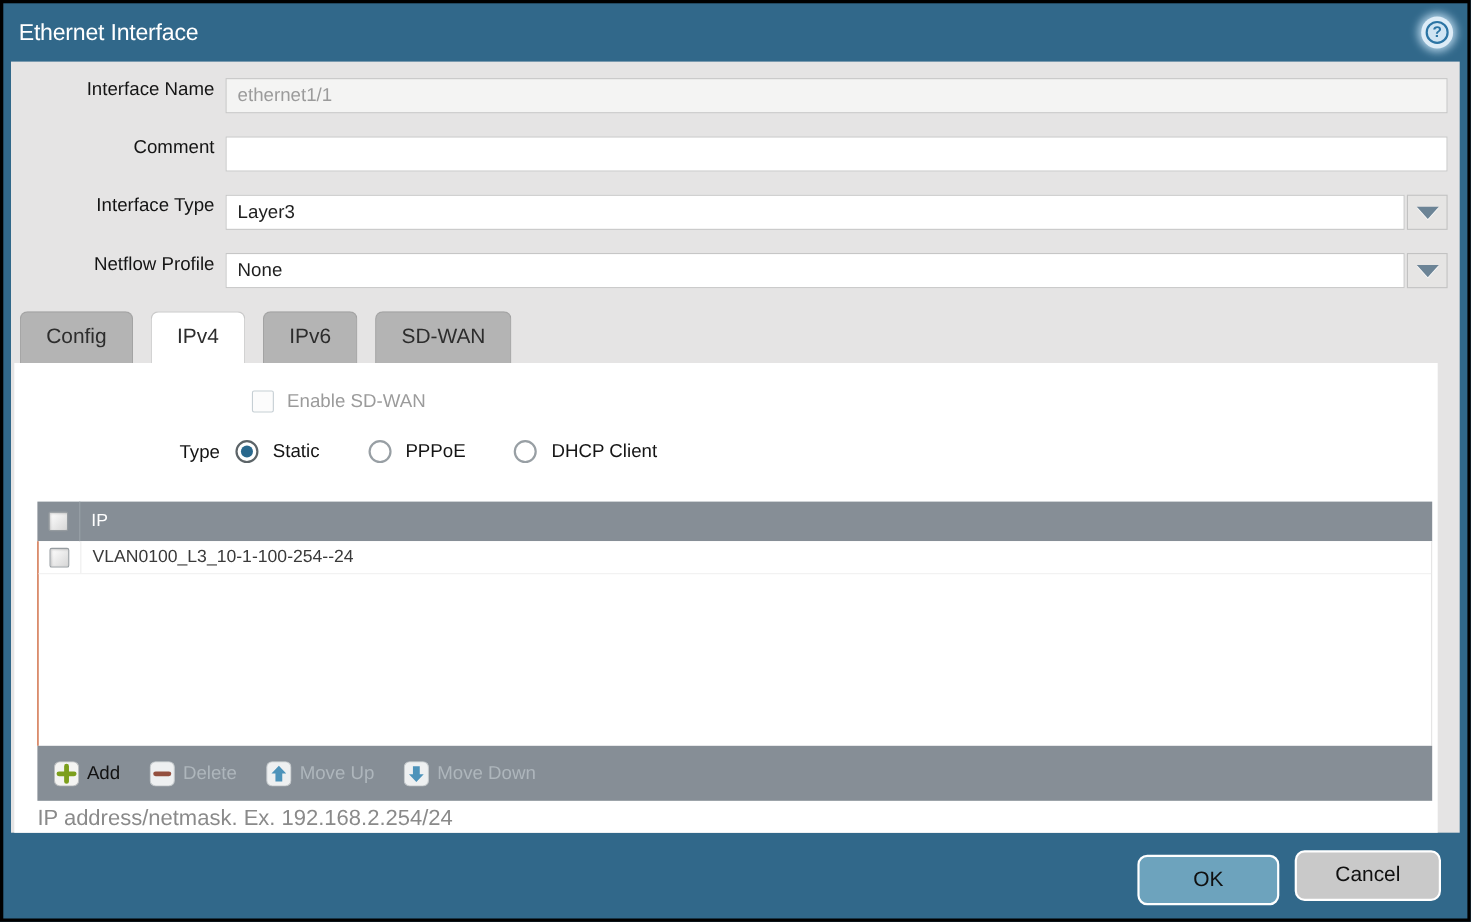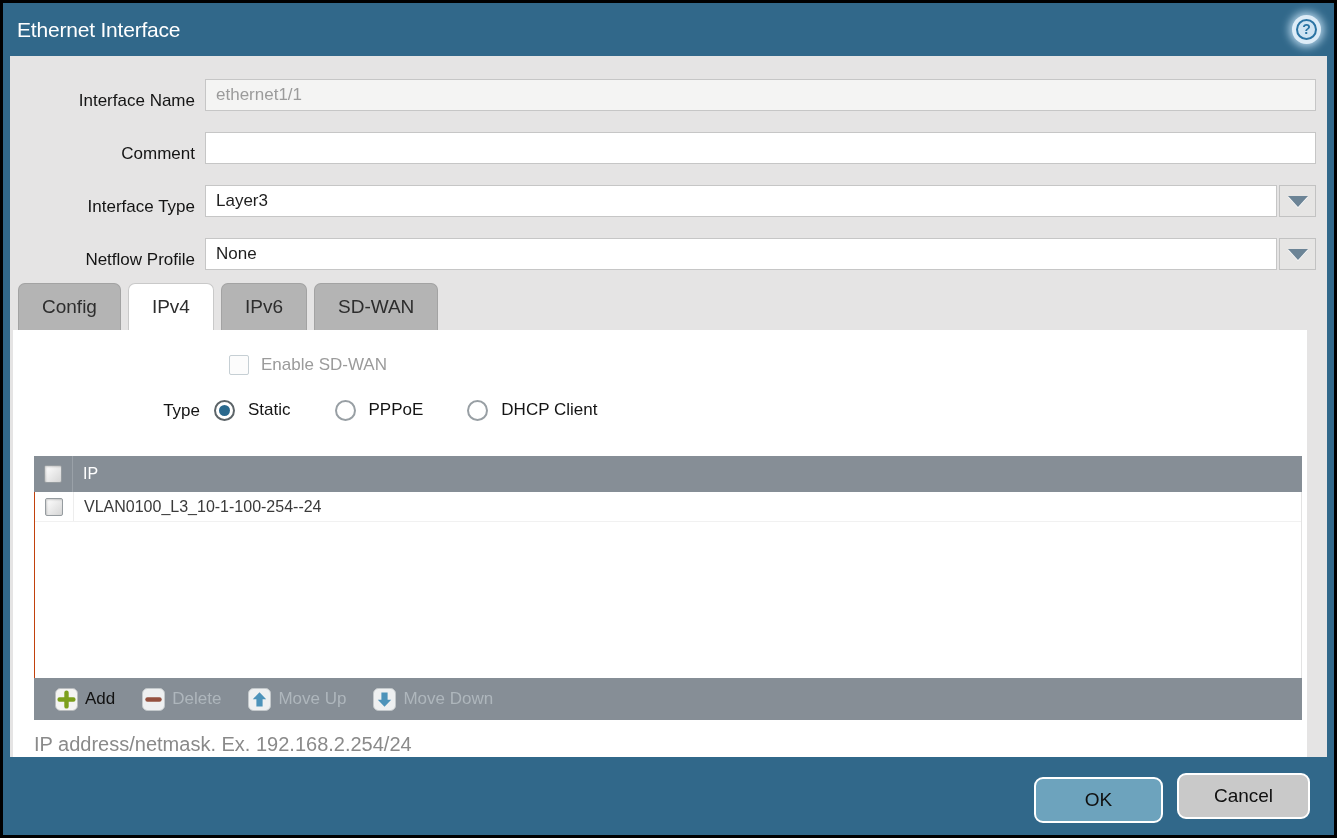--- a/index.html
+++ b/index.html
@@ -13,36 +13,36 @@
 
   
   .titlebar { height:53px; display:flex; align-items:center; justify-content:space-between; padding:0 13px 0 14px; flex:0 0 auto; }
   .title { color:#fff; font-size:21px; letter-spacing:-.2px; font-stretch:condensed; }
   .help { width:29px; height:29px; border-radius:50%; background:#ddecf7; box-shadow:0 0 8px 3px rgba(200,228,247,.85); display:flex; align-items:center; justify-content:center; cursor:pointer; }
   .help-inner { width:21px; height:21px; border-radius:50%; border:2px solid #2b74a4; background:#cfe4f3; color:#2b74a4; font-weight:bold; font-size:14px; line-height:17px; text-align:center; }
 
   
   .dialog-body { flex:1 1 auto; margin:0 7px; background:#e5e4e4; padding-top:15px; overflow:hidden; }
 
-  .form-row { display:flex; align-items:flex-end; height:40px; margin-bottom:13px; }
+  .form-row { display:flex; align-items:flex-start; height:40px; margin-bottom:13px; }
   .form-label { width:195px; flex:0 0 195px; text-align:right; padding-right:10px; font-size:17px; color:#141414; }
   .field-wrap { flex:1; display:flex; margin-right:11px; height:32px; }
   .tfield {
     flex:1; height:32px; border:1px solid #c6c6c6; background:#fff; font-size:17px;
     padding:0 10px; color:#1e1e1e; font-family:inherit; outline:none; line-height:30px;
   }
   .tfield:disabled, .tfield.disabled { background:#f4f4f3; color:#9b9b9b; }
   .ddvalue { cursor:default; }
   .dd-btn { width:37px; height:32px; margin-left:2px; border:1px solid #c2c2c2; background:#e6e5e4; display:flex; align-items:center; justify-content:center; cursor:pointer; }
   .dd-tri { width:0; height:0; border-left:10px solid transparent; border-right:10px solid transparent; border-top:11px solid #6c8496; filter:drop-shadow(0 1px 0 rgba(255,255,255,.9)); }
 
   
   .tabs { display:flex; margin:11px 0 0 8px; height:47px; }
   .tab {
-    height:47px; padding:0 23px; margin-right:7px; display:flex; align-items:center;
+    height:47px; padding:0 23px; margin-right:16px; display:flex; align-items:center;
     background:#b4b4b4; border-radius:7px 7px 0 0; font-size:19px; color:#2d2d2d; cursor:pointer;
     border:1px solid #a3a3a3; border-bottom:none;
   }
   .tab.active { background:#fff; border-color:#c9c9c9; position:relative; z-index:2; }
 
   
   .panel { margin-left:3px; margin-right:20px; height:442px; background:#fff; position:relative; }
 
   .sdwan-row { position:absolute; left:216px; top:25px; display:flex; align-items:center; }
   .cb { width:20px; height:20px; border-radius:2px; }
@@ -62,21 +62,21 @@
   .ip-table { position:absolute; left:21px; right:5px; top:126px; }
   .thead { height:36px; background:#868e96; display:flex; align-items:center; }
   .cb-col { width:39px; flex:0 0 39px; display:flex; align-items:center; justify-content:center; align-self:stretch; }
   .thead .cb-col { border-right:1px solid #9aa1a8; }
   .th-label { padding-left:10px; color:#fff; font-size:16px; }
   .tbody { height:186px; background:#fff; border-left:1px solid #c2410c; border-right:1px solid #e3e3e3; }
   .trow { height:30px; display:flex; align-items:center; border-bottom:1px solid #f1f1f1; cursor:default; }
   .trow .cb-col { border-right:1px solid #ededed; }
   .td-text { padding-left:10px; font-size:16px; color:#3a3a3a; }
 
-  .tb-toolbar { height:42px; background:#868e96; display:flex; align-items:center; padding-left:21px; }
+  .tb-toolbar { height:50px; background:#868e96; display:flex; align-items:center; padding-left:15px; }
   .tb-btn { display:flex; align-items:center; margin-right:27px; cursor:pointer; }
   .tb-btn .ico { width:23px; height:23px; flex:0 0 23px; }
   .tb-btn .lbl { margin-left:7px; font-size:17px; }
   .tb-btn.enabled .lbl { color:#111; }
   .tb-btn.disabled .lbl { color:#aeb6bc; }
   .tb-btn.disabled { cursor:default; }
 
   .hint { position:absolute; left:21px; top:403px; font-size:20px; color:#8a8a8a; }
 
   

